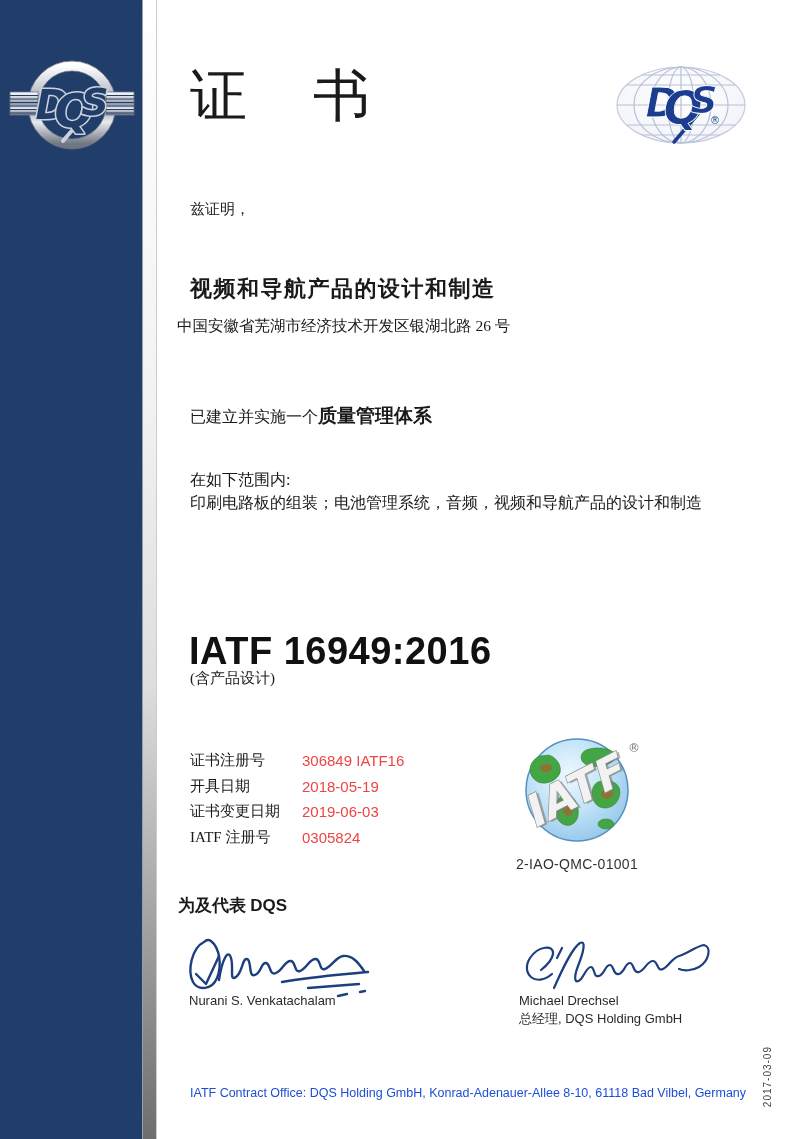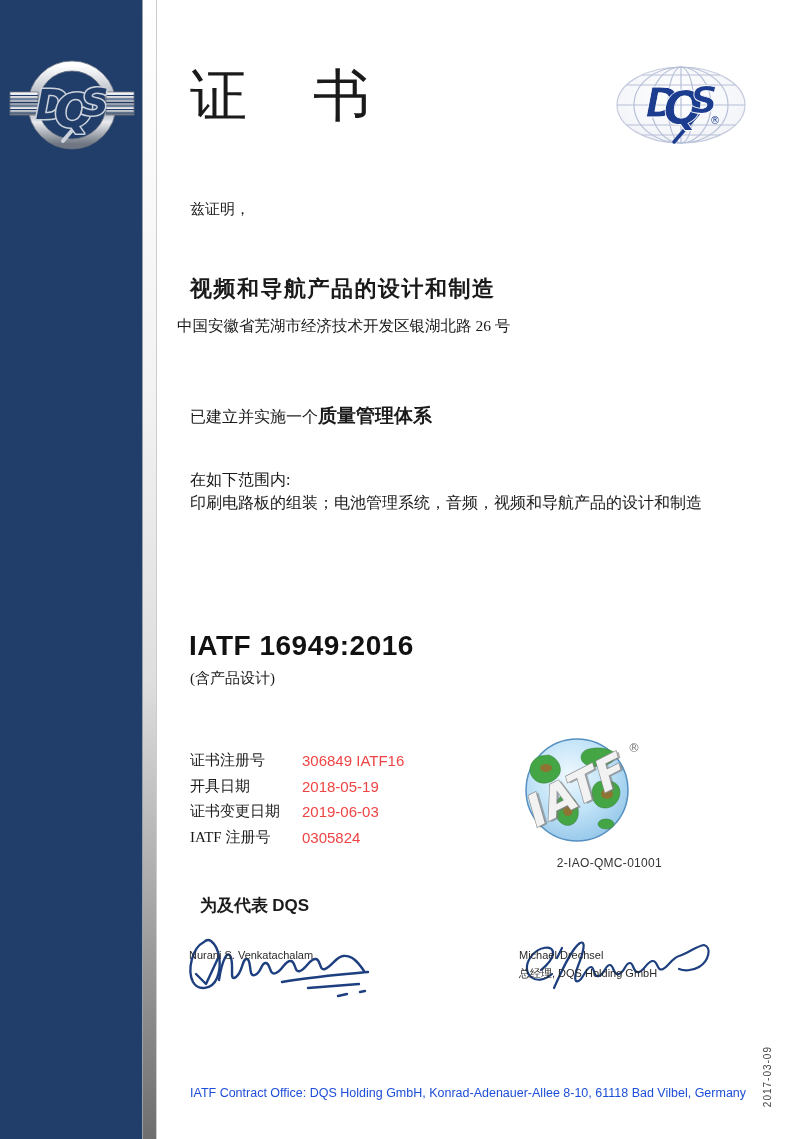--- a/index.html
+++ b/index.html
@@ -24,42 +24,42 @@
   .postal-num{font-family:"Liberation Sans","DejaVu Sans",sans-serif;font-size:15px;}
 
   .established{position:absolute;left:190px;top:403px;font-size:16px;}
   .established .qms{font-weight:bold;font-size:19px;}
 
   .scope{position:absolute;left:190px;top:468px;font-size:16px;line-height:23px;width:570px;}
 
   .audit{position:absolute;left:190px;top:588px;font-size:14.8px;width:585px;}
 
   .standard{position:absolute;left:189px;top:630px;font-family:"Liberation Sans","DejaVu Sans",sans-serif;
-        font-size:28px;font-weight:bold;letter-spacing:.5px;color:#111;}
+        font-size:38px;font-weight:bold;letter-spacing:.5px;color:#111;}
   .standard-note{position:absolute;left:190px;top:669px;font-size:15px;}
 
   
   .reg{position:absolute;left:190px;top:748px;font-size:15px;}
   .reg-row{display:flex;height:25.5px;line-height:25.5px;}
   .reg-label{width:112px;}
   .reg-value{font-family:"Liberation Sans","DejaVu Sans",sans-serif;font-size:15px;color:#ef4444;}
 
   
   .iatf-block{position:absolute;left:492px;top:732px;width:170px;text-align:center;}
-  .iatf-code{font-family:"Liberation Sans","DejaVu Sans",sans-serif;font-size:12px;color:#333;
-        margin-top:2px;letter-spacing:.3px;text-align:right;}
-
-  .behalf{position:absolute;left:200px;top:894px;font-size:17px;font-weight:bold;}
+  .iatf-code{font-family:"Liberation Sans","DejaVu Sans",sans-serif;font-size:14px;color:#333;
+        margin-top:2px;letter-spacing:.3px;}
+
+  .behalf{position:absolute;left:178px;top:894px;font-size:17px;font-weight:bold;}
   .behalf .latin{font-family:"Liberation Sans","DejaVu Sans",sans-serif;}
 
   .sig1{position:absolute;left:186px;top:930px;width:190px;height:74px;}
   .sig2{position:absolute;left:516px;top:936px;width:200px;height:60px;}
 
-  .sigcap{position:absolute;top:947px;font-family:"Liberation Sans","DejaVu Sans",sans-serif;
-        font-size:11px;line-height:17.5px;color:#2a2a2a;}
+  .sigcap{position:absolute;top:992px;font-family:"Liberation Sans","DejaVu Sans",sans-serif;
+        font-size:13px;line-height:17.5px;color:#2a2a2a;}
   .sigcap.left{left:189px;width:330px;}
   .sigcap.right{left:519px;width:260px;}
 
   .footer-line{position:absolute;left:190px;top:1086px;font-family:"Liberation Sans","DejaVu Sans",sans-serif;
         font-size:12.5px;color:#1d4ed8;}
 
   .vdate{position:absolute;left:762px;top:1046px;font-family:"Liberation Sans","DejaVu Sans",sans-serif;
         font-size:10px;color:#444;letter-spacing:1px;writing-mode:vertical-rl;transform:rotate(180deg);}
 </style>
 </head>

